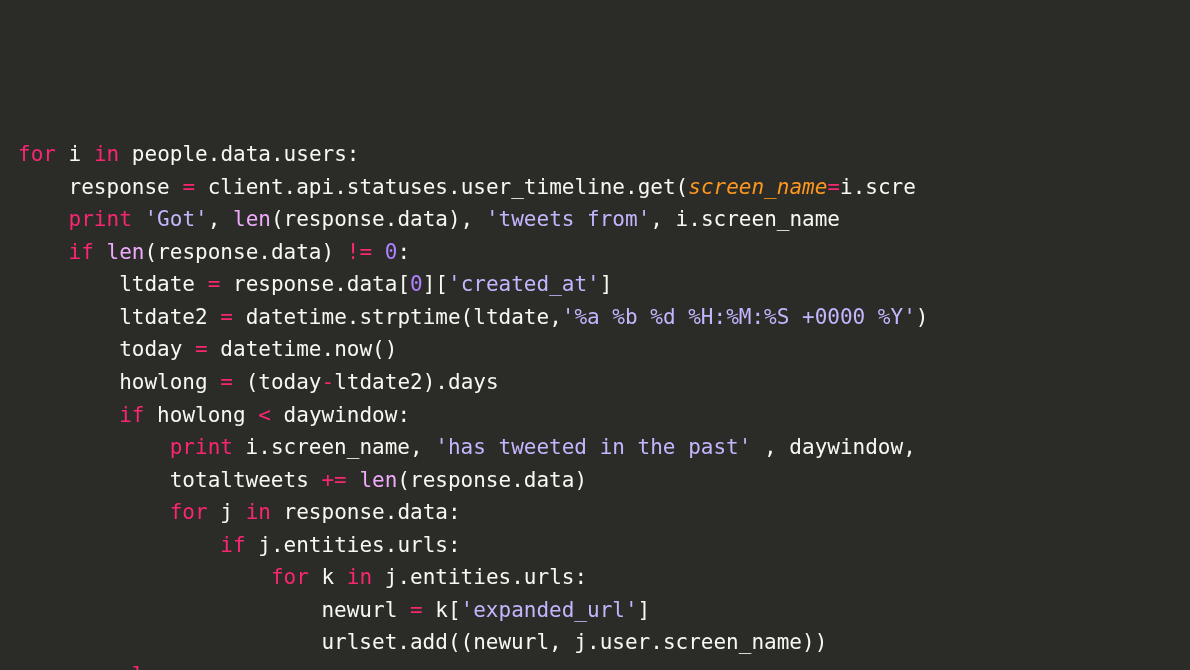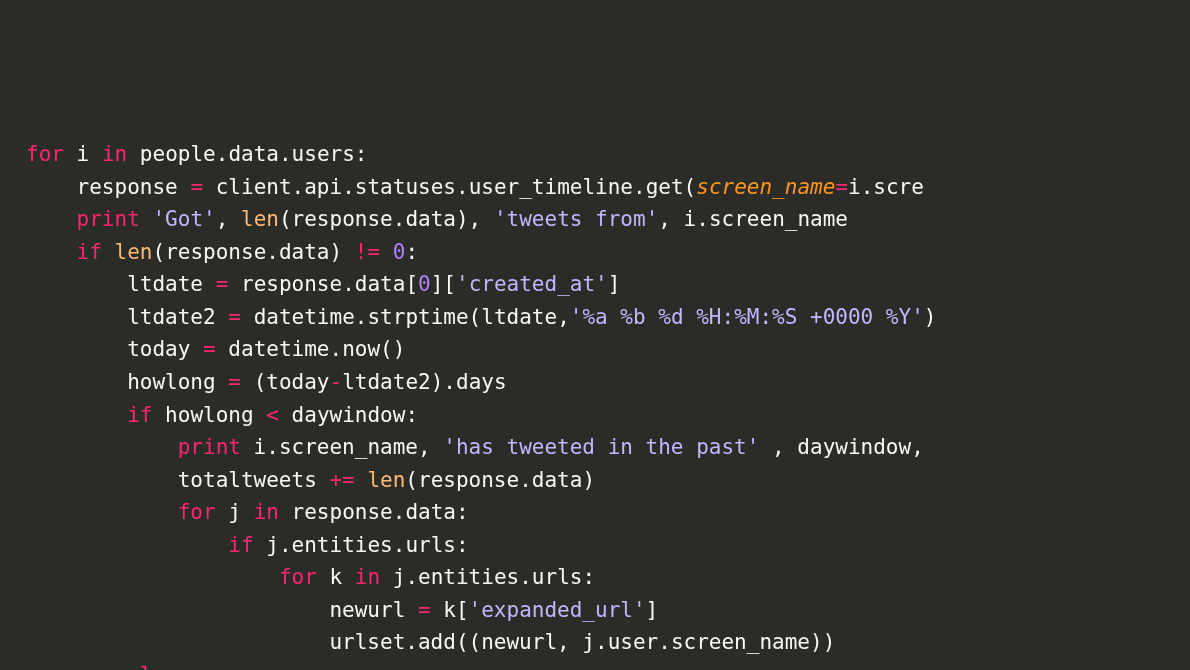--- a/index.html
+++ b/index.html
@@ -9,28 +9,28 @@
       font-size: 21px;
       line-height: 1.55;
       color: #f8f8f2;
       overflow: hidden;
       width: 1190px;
       height: 670px;
       padding: 8px 0 0 18px;
       white-space: pre;
     }
     .kw { color: #f92672; }      
-    .fn { color: #fdba74; }      
+    .fn { color: #f0abfc; }      
     .op { color: #f92672; }      
     .punc { color: #f8f8f2; }    
     .ident { color: #f8f8f2; }   
     .num { color: #ae81ff; }     
     .str { color: #c4b5fd; }     
     .param { color: #fd971f; font-style: italic; } 
-    .line { display: block; margin-left: 8px; }
+    .line { display: block; }
   </style>
 </head>
 <body>
 
 
 
 <div><span class="line"><span class="kw">for</span> <span class="ident">i</span> <span class="kw">in</span> <span class="ident">people</span><span class="punc">.</span><span class="ident">data</span><span class="punc">.</span><span class="ident">users</span><span class="punc">:</span></span><span class="line">    <span class="ident">response</span> <span class="op">=</span> <span class="ident">client</span><span class="punc">.</span><span class="ident">api</span><span class="punc">.</span><span class="ident">statuses</span><span class="punc">.</span><span class="ident">user_timeline</span><span class="punc">.</span><span class="ident">get</span><span class="punc">(</span><span class="param">screen_name</span><span class="op">=</span><span class="ident">i</span><span class="punc">.</span><span class="ident">scre</span></span><span class="line">    <span class="kw">print</span> <span class="str">'Got'</span><span class="punc">,</span> <span class="fn">len</span><span class="punc">(</span><span class="ident">response</span><span class="punc">.</span><span class="ident">data</span><span class="punc">),</span> <span class="str">'tweets from'</span><span class="punc">,</span> <span class="ident">i</span><span class="punc">.</span><span class="ident">screen_name</span></span><span class="line">    <span class="kw">if</span> <span class="fn">len</span><span class="punc">(</span><span class="ident">response</span><span class="punc">.</span><span class="ident">data</span><span class="punc">)</span> <span class="op">!=</span> <span class="num">0</span><span class="punc">:</span></span><span class="line">        <span class="ident">ltdate</span> <span class="op">=</span> <span class="ident">response</span><span class="punc">.</span><span class="ident">data</span><span class="punc">[</span><span class="num">0</span><span class="punc">][</span><span class="str">'created_at'</span><span class="punc">]</span></span><span class="line">        <span class="ident">ltdate2</span> <span class="op">=</span> <span class="ident">datetime</span><span class="punc">.</span><span class="ident">strptime</span><span class="punc">(</span><span class="ident">ltdate</span><span class="punc">,</span><span class="str">'%a %b %d %H:%M:%S +0000 %Y'</span><span class="punc">)</span></span><span class="line">        <span class="ident">today</span> <span class="op">=</span> <span class="ident">datetime</span><span class="punc">.</span><span class="ident">now</span><span class="punc">()</span></span><span class="line">        <span class="ident">howlong</span> <span class="op">=</span> <span class="punc">(</span><span class="ident">today</span><span class="op">-</span><span class="ident">ltdate2</span><span class="punc">).</span><span class="ident">days</span></span><span class="line">        <span class="kw">if</span> <span class="ident">howlong</span> <span class="op">&lt;</span> <span class="ident">daywindow</span><span class="punc">:</span></span><span class="line">            <span class="kw">print</span> <span class="ident">i</span><span class="punc">.</span><span class="ident">screen_name</span><span class="punc">,</span> <span class="str">'has tweeted in the past'</span> <span class="punc">,</span> <span class="ident">daywindow</span><span class="punc">,</span> </span><span class="line">            <span class="ident">totaltweets</span> <span class="op">+=</span> <span class="fn">len</span><span class="punc">(</span><span class="ident">response</span><span class="punc">.</span><span class="ident">data</span><span class="punc">)</span></span><span class="line">            <span class="kw">for</span> <span class="ident">j</span> <span class="kw">in</span> <span class="ident">response</span><span class="punc">.</span><span class="ident">data</span><span class="punc">:</span></span><span class="line">                <span class="kw">if</span> <span class="ident">j</span><span class="punc">.</span><span class="ident">entities</span><span class="punc">.</span><span class="ident">urls</span><span class="punc">:</span></span><span class="line">                    <span class="kw">for</span> <span class="ident">k</span> <span class="kw">in</span> <span class="ident">j</span><span class="punc">.</span><span class="ident">entities</span><span class="punc">.</span><span class="ident">urls</span><span class="punc">:</span></span><span class="line">                        <span class="ident">newurl</span> <span class="op">=</span> <span class="ident">k</span><span class="punc">[</span><span class="str">'expanded_url'</span><span class="punc">]</span></span><span class="line">                        <span class="ident">urlset</span><span class="punc">.</span><span class="ident">add</span><span class="punc">((</span><span class="ident">newurl</span><span class="punc">,</span> <span class="ident">j</span><span class="punc">.</span><span class="ident">user</span><span class="punc">.</span><span class="ident">screen_name</span><span class="punc">))</span></span><span class="line">        <span class="kw">else</span><span class="punc">:</span></span></div>
 
 
 

